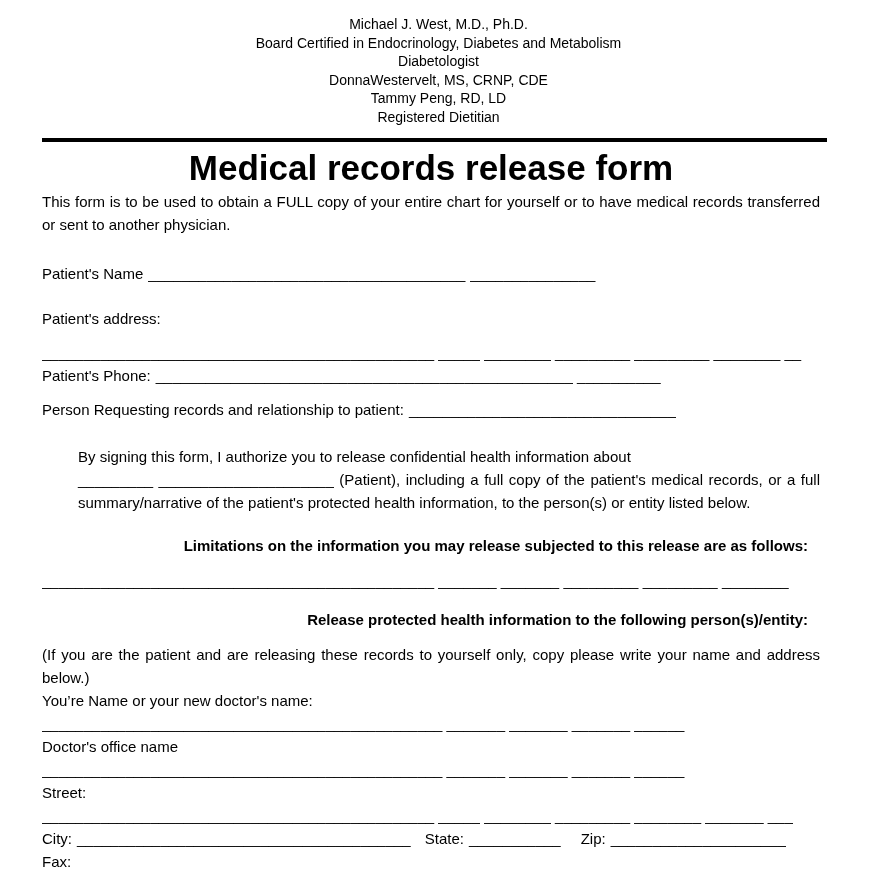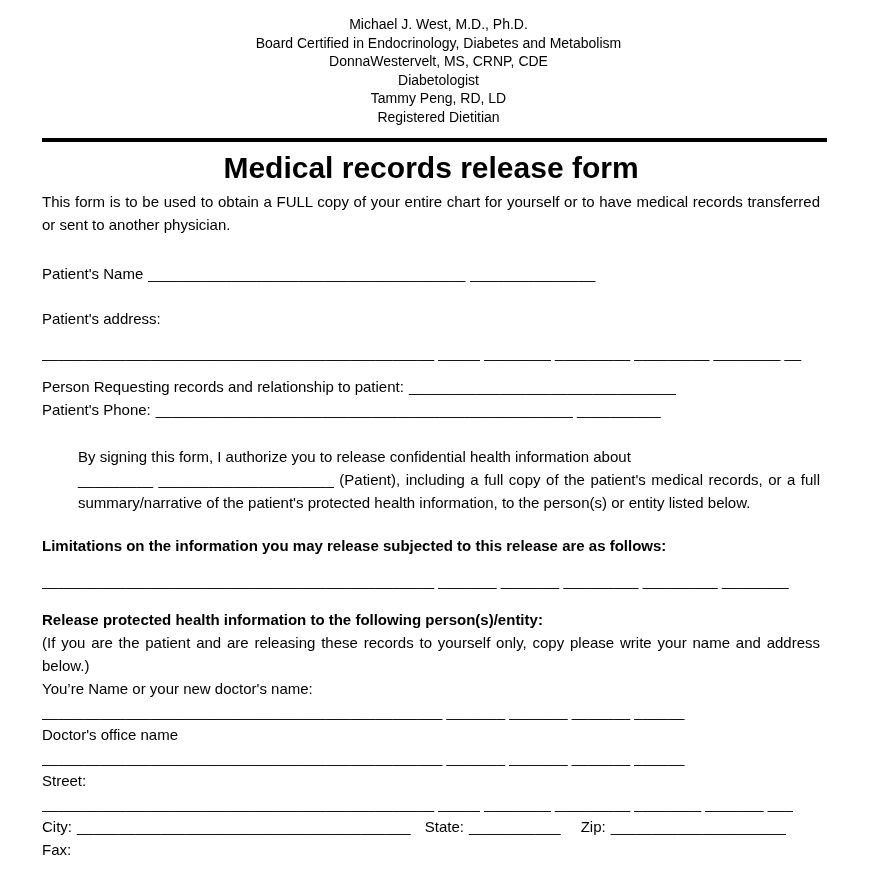--- a/index.html
+++ b/index.html
@@ -26,53 +26,53 @@
     margin: 11px 50px 0 42px;
   }
   .content {
     margin: 0 57px 0 42px;
     font-size: 15px;
     line-height: 23px;
   }
   .doc-title {
     margin: 9px 0 4px 0;
     text-align: center;
-    font-size: 30px;
+    font-size: 35px;
     line-height: 34px;
     font-weight: bold;
   }
   .para { text-align: justify; margin: 0; }
   .intro { margin-top: 5px; }
   .row { display: flex; align-items: baseline; white-space: nowrap; }
   .name-row { margin-top: 26px; }
   .addr-label { margin-top: 22px; }
   .blankline { white-space: nowrap; overflow: hidden; }
   .addr-blank { margin-top: 11px; }
   .req-row { margin-top: 11px; }
   .auth { margin-top: 24px; margin-left: 36px; }
-  .bold-heading { font-weight: bold; margin: 0; }
+  .bold-heading { font-weight: bold; margin: 12px; text-align: right; }
   .limits-heading { margin-top: 20px; }
   .limits-blank { margin-top: 12px; }
   .release-heading { margin-top: 16px; }
   .ml5 { margin-left: 5px; }
   .ml8 { margin-left: 8px; }
   .ml14 { margin-left: 14px; }
   .ml20 { margin-left: 20px; }
   .blank { letter-spacing: 0; }
 </style>
 </head>
 <body>
 
 <div class="page">
 
   <div class="letterhead">
     <div>Michael J. West, M.D., Ph.D.</div>
     <div>Board Certified in Endocrinology, Diabetes and Metabolism</div>
+    <div>Diabetologist</div>
     <div>DonnaWestervelt, MS, CRNP, CDE</div>
-    <div>Diabetologist</div>
     <div>Tammy Peng, RD, LD</div>
     <div>Registered Dietitian</div>
   </div>
 
   <hr class="rule">
 
   <div class="content">
 
     <div class="doc-title">Medical records release form</div>
 
@@ -80,28 +80,28 @@
 
     <div class="row name-row">
       <span>Patient's Name</span>
       <span class="blank ml5">______________________________________</span>
       <span class="blank ml5">_______________</span>
     </div>
 
     <div class="addr-label">Patient's address:</div>
     <div class="blankline addr-blank blank">_______________________________________________ _____ ________ _________ _________ ________ __</div>
 
+    <div class="row">
+      <span>Patient's Phone:</span>
+      <span class="blank ml5">__________________________________________________ __________</span>
+    </div>
+
     <div class="row req-row">
       <span>Person Requesting records and relationship to patient:</span>
       <span class="blank ml5">________________________________</span>
-    </div>
-
-    <div class="row">
-      <span>Patient's Phone:</span>
-      <span class="blank ml5">__________________________________________________ __________</span>
     </div>
 
     <p class="para auth"><span>By signing this form, I authorize you to release confidential health information about</span><br><span class="blank">_________</span> <span class="blank">_____________________</span> <span>(Patient), including a full copy of the patient's medical records, or a full summary/narrative of the patient's protected health information, to the person(s) or entity listed below.</span></p>
 
     <div class="bold-heading limits-heading">Limitations on the information you may release subjected to this release are as follows:</div>
     <div class="blankline limits-blank blank">_______________________________________________ _______ _______ _________ _________ ________</div>
 
     <div class="bold-heading release-heading">Release protected health information to the following person(s)/entity:</div>
     <p class="para">(If you are the patient and are releasing these records to yourself only, copy please write your name and address below.)</p>
 

